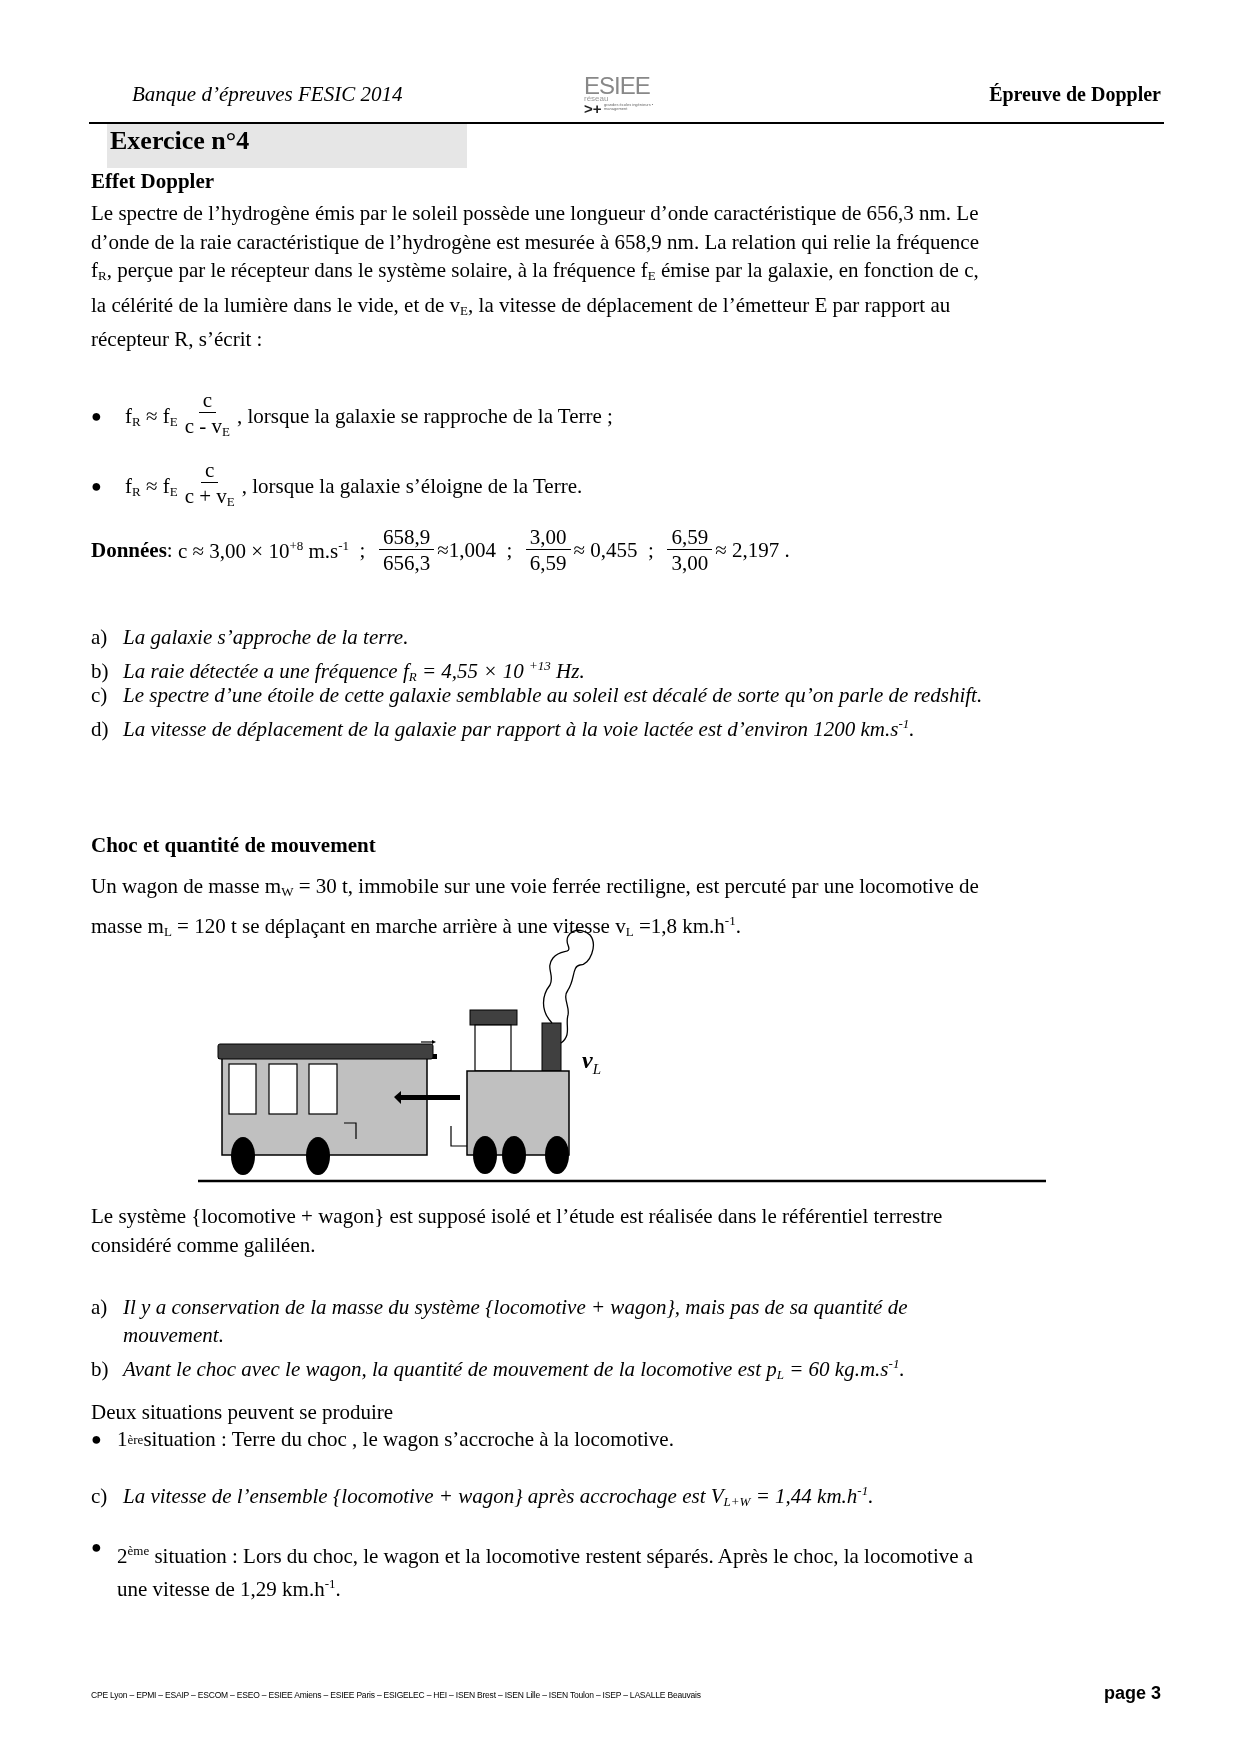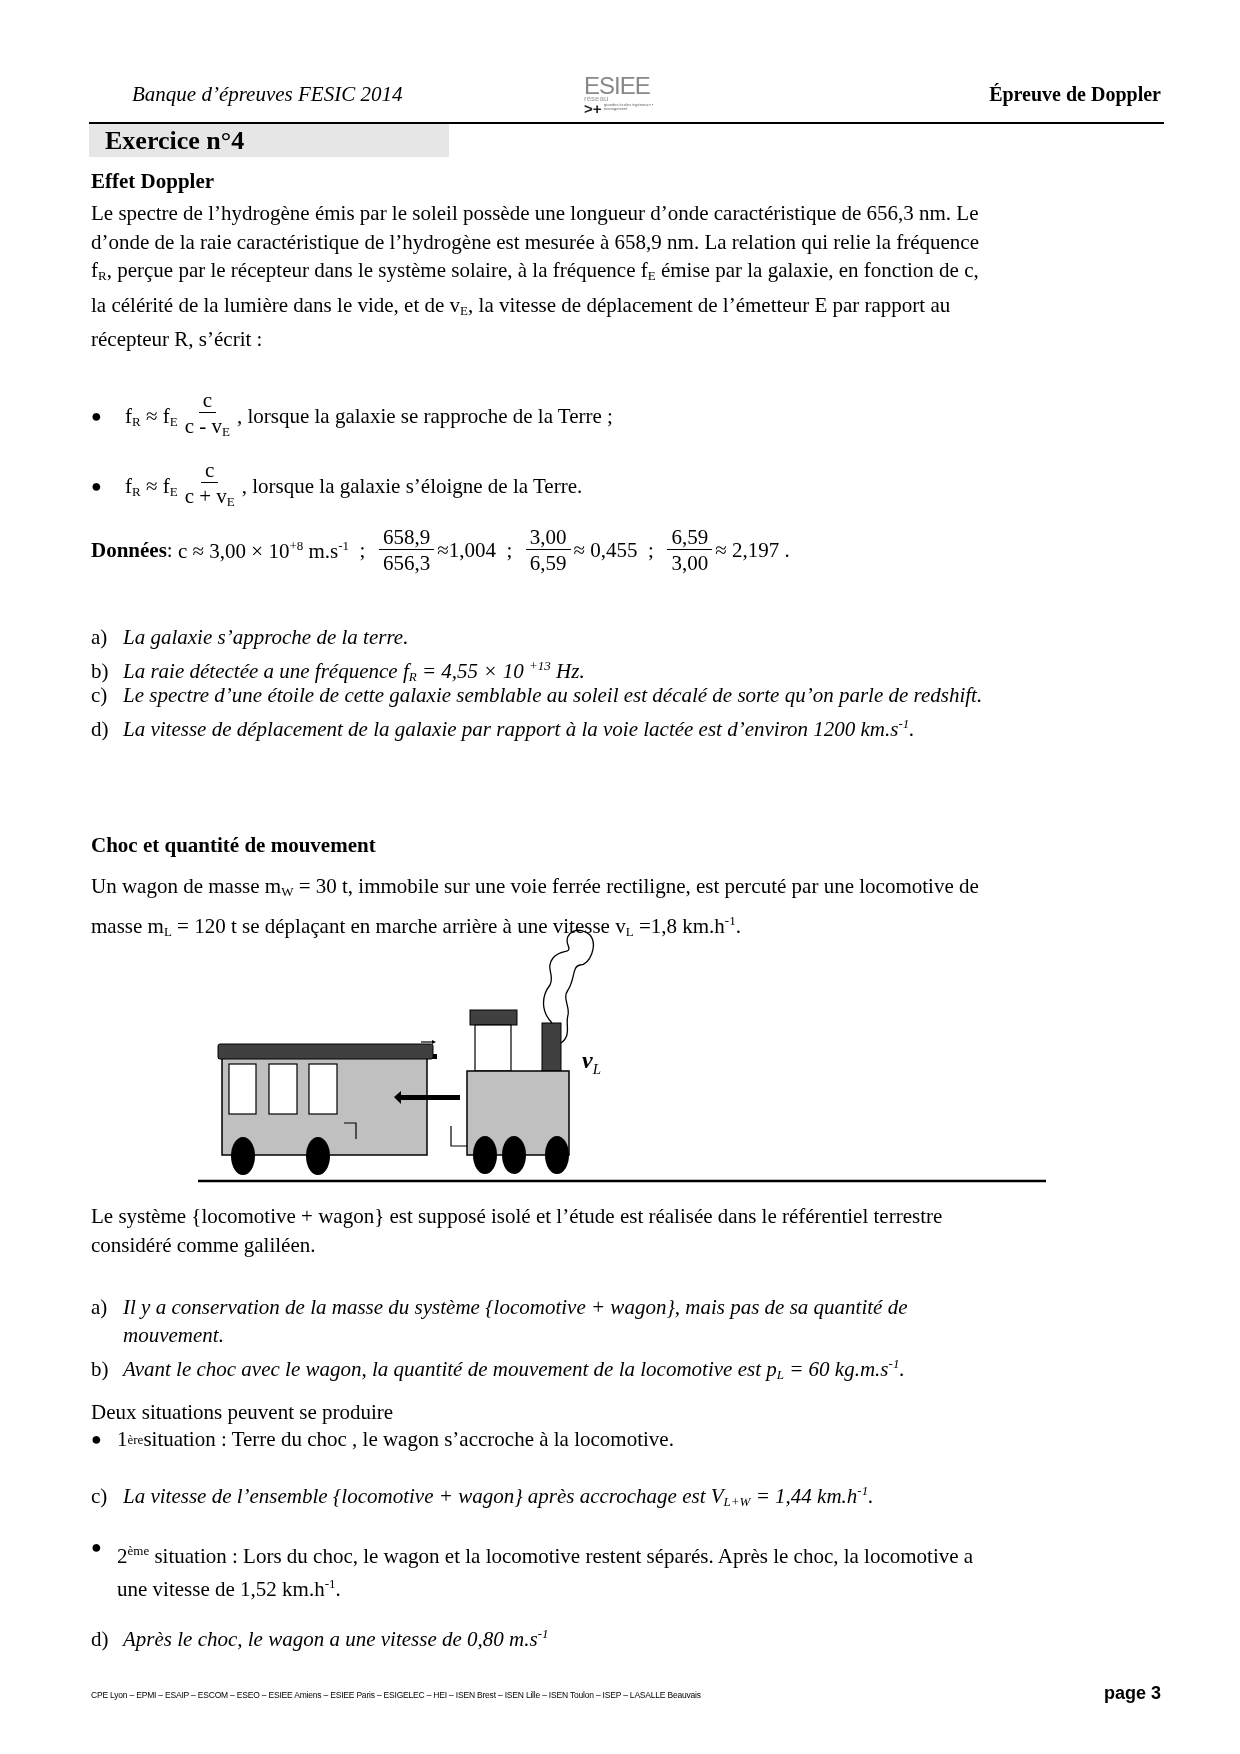--- a/index.html
+++ b/index.html
@@ -10,22 +10,22 @@
   
   .hdr-left { position:absolute; left:96px; top:82px; font-size:21px; font-style:italic;margin-left:36px; }
   .hdr-right { position:absolute; right:79px; top:83px; font-size:20px; font-weight:bold; }
   .logo { position:absolute; left:582px; top:66px; width:80px; height:52px; }
   .logo .reseau { font-family:"Liberation Sans", sans-serif; font-size:8px; color:#999; position:absolute; left:2px; top:0;margin-top:28px; }
   .logo .fesic { font-family:"Liberation Sans", sans-serif; font-size:24px; color:#888; position:absolute; left:2px; top:6px; letter-spacing:-1px; font-weight:300; }
   .logo .plus { position:absolute; left:2px; top:34px; font-family:"Liberation Sans", sans-serif; font-size:15px; font-weight:bold; color:#222; }
   .logo .tag { position:absolute; left:22px; top:37px; font-size:4px; color:#666; font-family:"Liberation Sans",sans-serif; line-height:4px; width:60px; }
   .hdr-rule { position:absolute; left:89px; right:76px; top:122px; border-top:2px solid #000; }
 
-  .ex-title { position:absolute; left:89px; width:360px; height:33px; background:#e6e6e6;
-              font-size:26px; font-weight:bold; line-height:33px; padding-left:16px; box-sizing:border-box; }
+  .ex-title { position:absolute; left:107px; width:360px; height:44px; background:#e6e6e6;
+              font-size:26px; font-weight:bold; line-height:33px; padding-left:3px; box-sizing:border-box; }
   .sub { position:absolute; left:91px; font-size:21px; font-weight:bold; }
   .para { position:absolute; left:91px; width:1070px; font-size:21px; line-height:28.5px; text-align:justify; }
   sub.sm, sup.sm { font-size:13px; }
   .small-sub { font-size:13px; vertical-align:-3px; }
 
   .bullet-row { position:absolute; left:91px; font-size:21px; display:flex; align-items:center; }
   .bullet { width:34px; font-size:18px; }
   .frac { display:inline-flex; flex-direction:column; align-items:center; vertical-align:middle; margin:0 3px; }
   .frac .num { border-bottom:1.5px solid #000; padding:0 4px; line-height:24px; }
   .frac .den { line-height:26px; padding:0 4px; }
@@ -169,21 +169,20 @@
       <sup class="sm">ère</sup>
       <span> situation : Terre du choc , le wagon  s’accroche à la locomotive.</span>
   </div>
 
   <div class="q" style="top:1477px;"><span class="lbl">c)</span><span>La vitesse de l’ensemble {locomotive + wagon} après accrochage est V</span><span class="small-sub">L+W</span><span> = 1,44 km.h</span><sup class="sm">-1</sup><span>.</span></div>
 
   <div class="bullet-row" style="top:1537px; align-items:flex-start;">
     <span class="bullet" style="width:26px;">●</span>
     <div style="width:1045px; line-height:28px;">
       <span>2</span><sup class="sm">ème</sup><span> situation : Lors du choc, le wagon et la locomotive restent séparés. Après le choc, la locomotive a</span><br>
-      <span>une vitesse de 1,52 km.h</span><sup class="sm">-1</sup><span>.</span>
+      <span>une vitesse de 1,29 km.h</span><sup class="sm">-1</sup><span>.</span>
     </div>
   </div>
 
-  <div class="q" style="top:1620px;"><span class="lbl">d)</span><span>Après le choc, le wagon a une vitesse de  0,80 m.s</span><sup class="sm">-1</sup></div>
 
   <div class="footer-left">CPE Lyon – EPMI – ESAIP – ESCOM – ESEO – ESIEE Amiens – ESIEE Paris – ESIGELEC – HEI – ISEN Brest – ISEN Lille – ISEN Toulon – ISEP – LASALLE Beauvais</div>
   <div class="footer-right">page 3</div>
 </div>
 
 </body></html>

